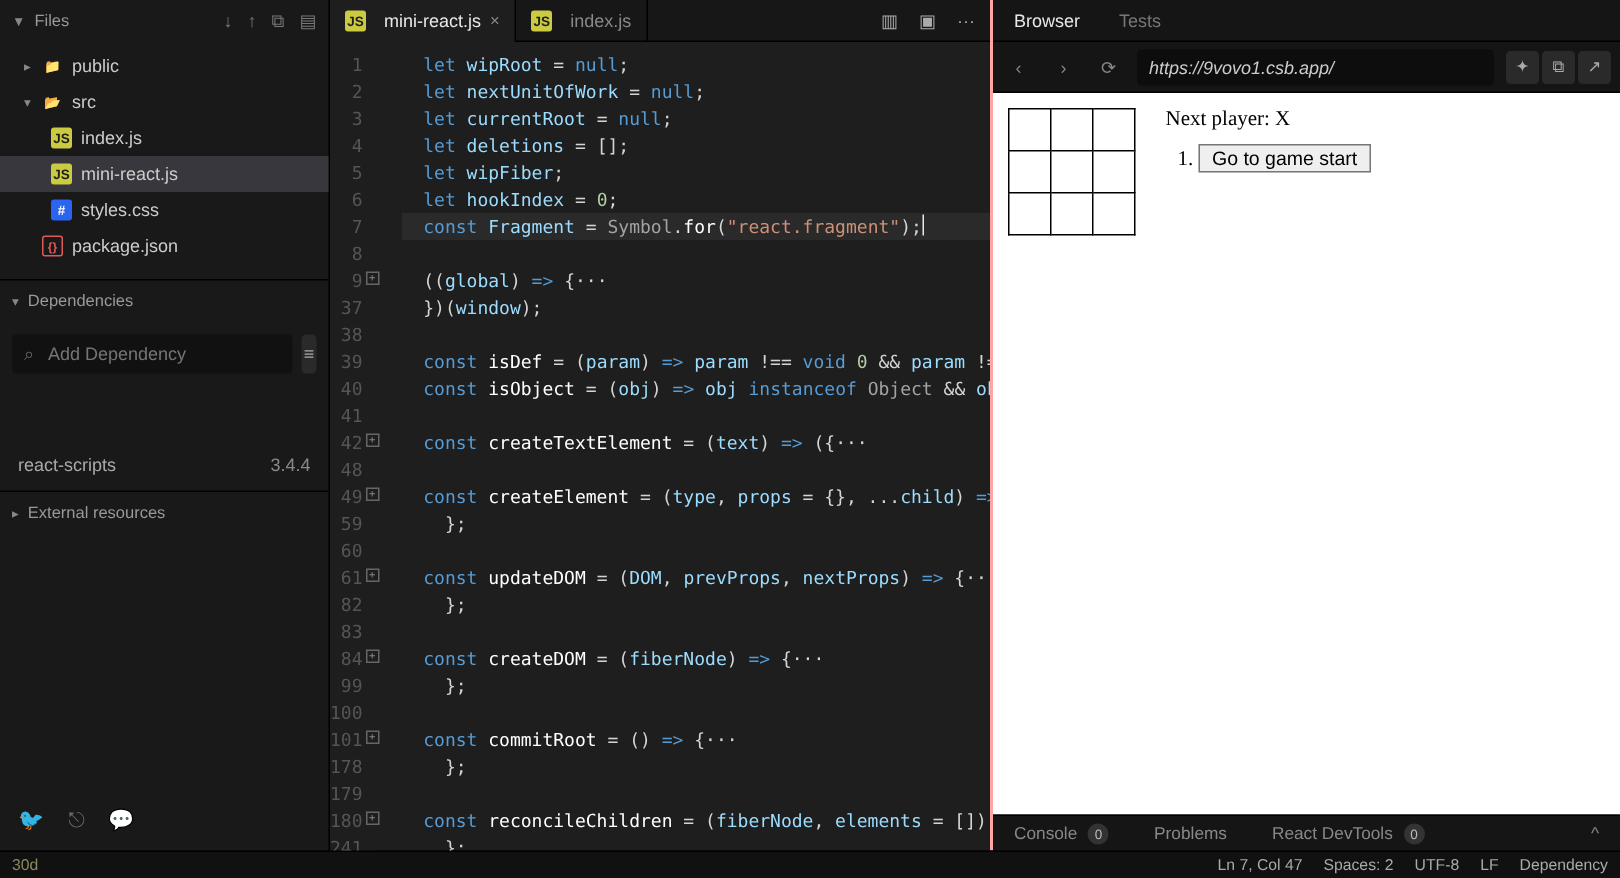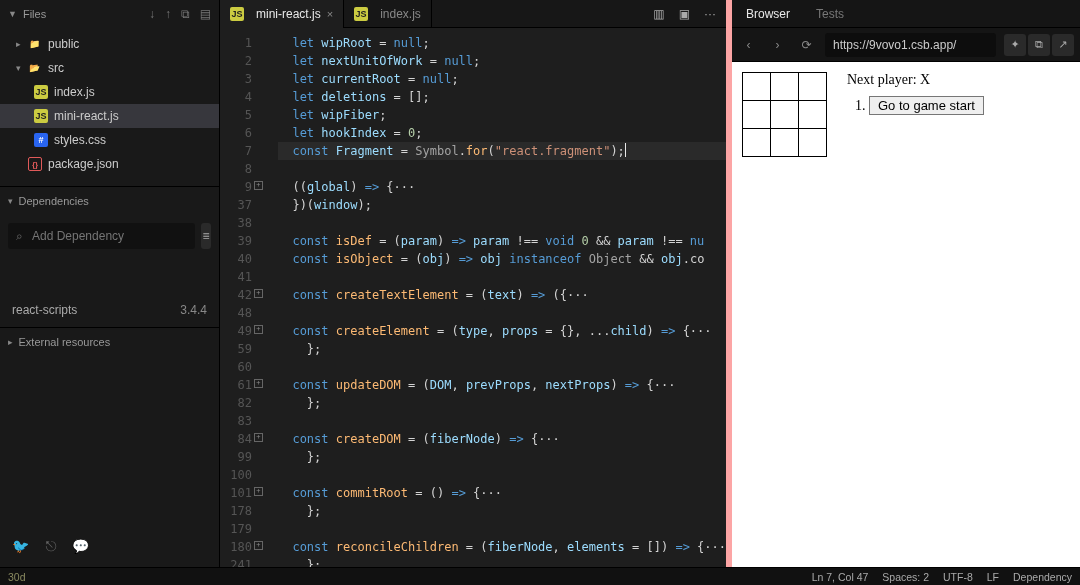--- a/index.html
+++ b/index.html
@@ -93,38 +93,38 @@
   border:1px solid #666; display:flex; align-items:center; justify-content:center;
   font-size:7px; color:#888; cursor:pointer; line-height:1;}
 .code {
   flex:1; padding:6px 0 6px 18px; line-height:18px; white-space:pre;
 }
 .code .row { height:18px; position:relative; }
 .code .row.hl { background:#2a2a2a; }
 .code .row.hl::after{content:""; position:absolute; left:-70px; right:0; top:0; bottom:0; background:transparent;}
 .cursor { display:inline-block; width:1px; height:14px; background:#e8e8e8; vertical-align:-2px; animation:blink 1s step-end infinite;}
 @keyframes blink { 50% {opacity:0;} }
-.k-kw{color:#569cd6;} .k-id{color:#9cdcfe;} .k-fn{color:#fdba74;}
+.k-kw{color:#569cd6;} .k-id{color:#9cdcfe;} .k-fn{color:#ffffff;}
 .k-num{color:#b5cea8;} .k-str{color:#ce9178;} .k-cls{color:#a3a3a3;}
 .k-op{color:#d4d4d4;} .k-pn{color:#d4d4d4;}
 
 .right-pane {
-  width:354px; display:flex; flex-direction:column; background:#151515;
-  border-left:6px solid #fca5a5;
+  width:420px; display:flex; flex-direction:column; background:#151515;
+  border-left:2px solid #fca5a5;
 }
 .right-tabs { height:28px; display:flex; align-items:center; gap:26px; padding:0 14px;
   color:#777; font-size:12px; border-bottom:1px solid #000;}
 .right-tabs .active{color:#e8e8e8;}
 .right-tabs span{cursor:pointer;}
 .addr-row { height:34px; display:flex; align-items:center; gap:8px; padding:0 6px;
   border-bottom:1px solid #000; background:#151515;}
 .addr-btn { width:22px; height:22px; display:flex; align-items:center; justify-content:center;
   color:#888; cursor:pointer; font-size:12px;}
 .addr-input { flex:1; background:#0d0d0d; color:#ccc; border:none; height:24px;
-  padding:0 8px; font-size:12px; border-radius:3px;}
+  padding:0 8px; font-size:12px; border-radius:3px;font-style:italic;}
 .addr-icons{display:flex; gap:2px;}
 .addr-icons .ib{width:22px;height:22px; background:#2a2a2a; border-radius:3px;
   display:flex;align-items:center;justify-content:center;color:#aaa;cursor:pointer;font-size:11px;}
 .preview {
   flex:1; background:#fff; color:#000; padding:10px; font-family:"Times New Roman",serif;
   font-size:14px;
 }
 .game-row{display:flex; align-items:flex-start;}
 .board { border-collapse:collapse; }
 .board td { width:28px; height:28px; border:1px solid #000; }
@@ -315,20 +315,33 @@
         </tbody>
           </table>
         <div class="game-info">
           <div class="status">Next player: X</div>
           <ol>
             <li><button>Go to game start</button></li>
           </ol>
         </div>
       </div>
     </div>
+    <div class="bottom-panels">
+      <span>
+        <span>Console</span>
+        <span class="badge">0</span>
+      </span>
+      <span>Problems</span>
+      <span>
+        <span>React DevTools</span>
+        <span class="badge">0</span>
+      </span>
+      <span class="grow"></span>
+      <span>^</span>
+    </div>
   </div>
 </div>
 
 <div class="statusbar">
   <span class="left">30d</span>
   <div class="right" id="status-right">
       <span>Ln 7, Col 47</span>
       <span>Spaces: 2</span>
       <span>UTF-8</span>
       <span>LF</span>

